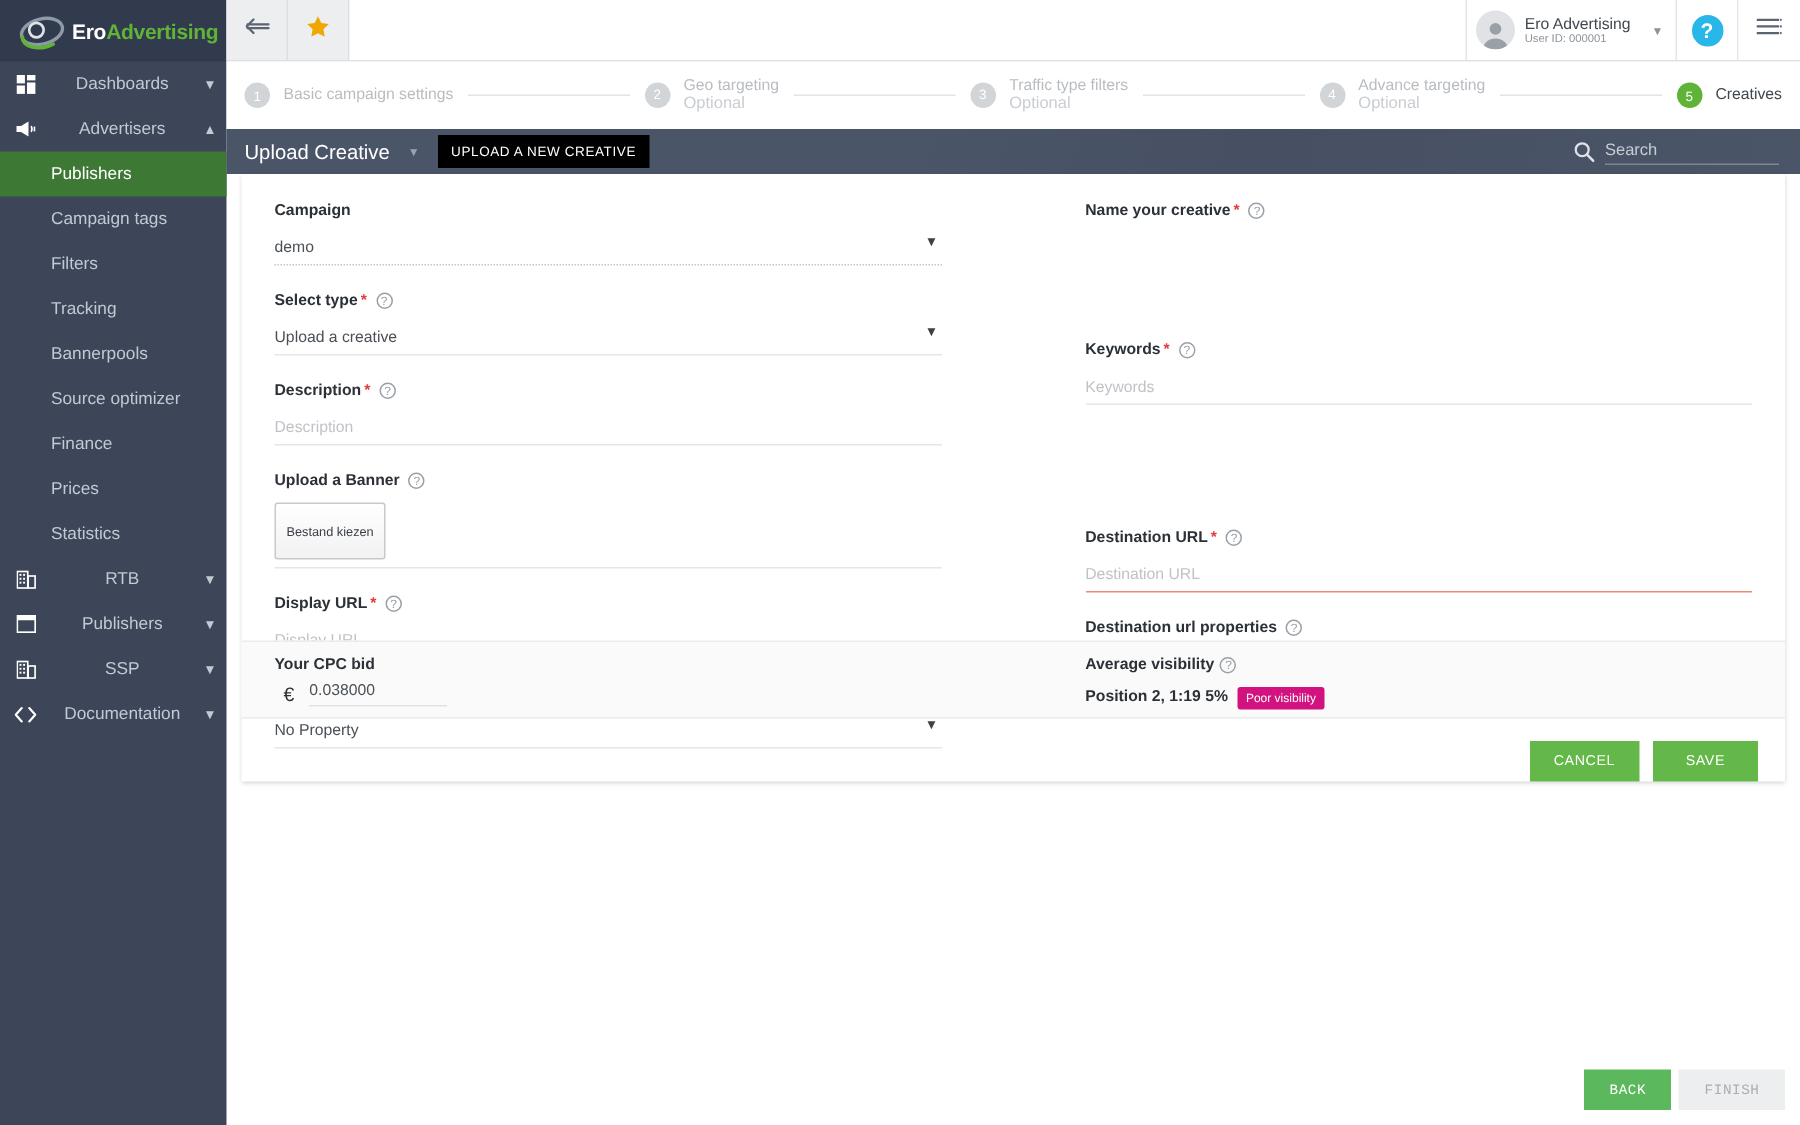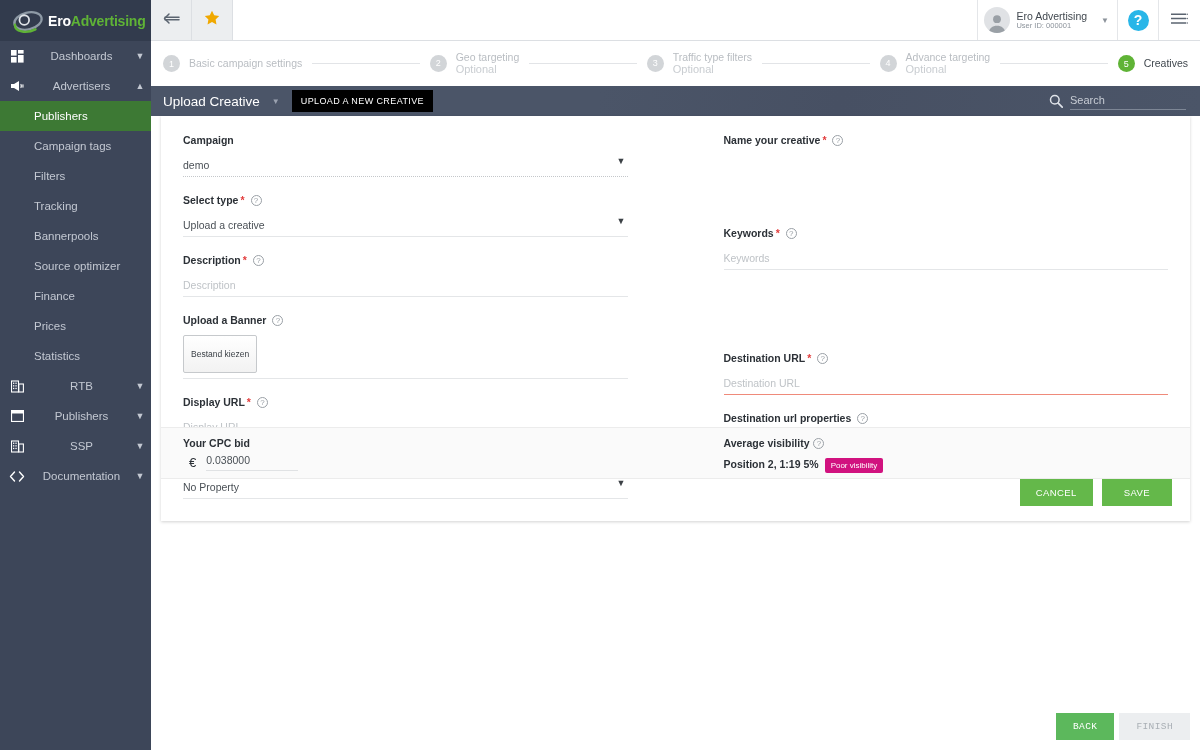--- a/index.html
+++ b/index.html
@@ -197,21 +197,21 @@
   .vis-row { display: flex; align-items: flex-start; margin-top: 9px; gap: 6px; }
   .vis-pos { font-size: 10.5px; font-weight: bold; color: #2c3137; }
   .vis-badge {
     background: #d1127f; color: #ffffff; font-size: 8px;
     padding: 3px 6px; border-radius: 2px;
   }
 
   
   #cardfooter {
     position: absolute; left: 0; right: 0; bottom: 0; height: 42px;
-    display: flex; align-items: flex-start; justify-content: flex-end;
+    display: flex; align-items: flex-end; justify-content: flex-end;
     padding-right: 18px; gap: 9px;
   }
   .gbtn {
     background: #64b84a; color: #ffffff; font-size: 9.5px;
     letter-spacing: .4px; padding: 8px 16px; border: none;
     cursor: pointer; font-family: "Liberation Sans", sans-serif;
   }
   .gbtn.wide { padding: 8px 22px; }
 
   

